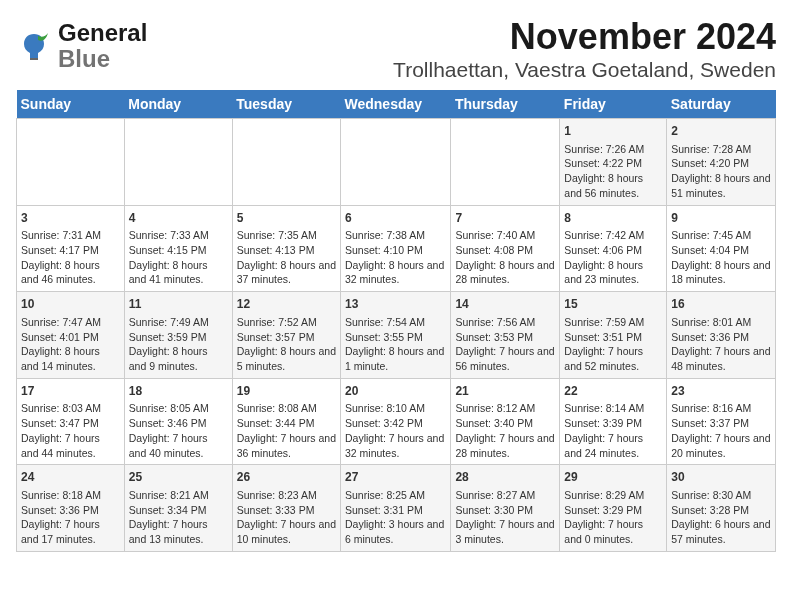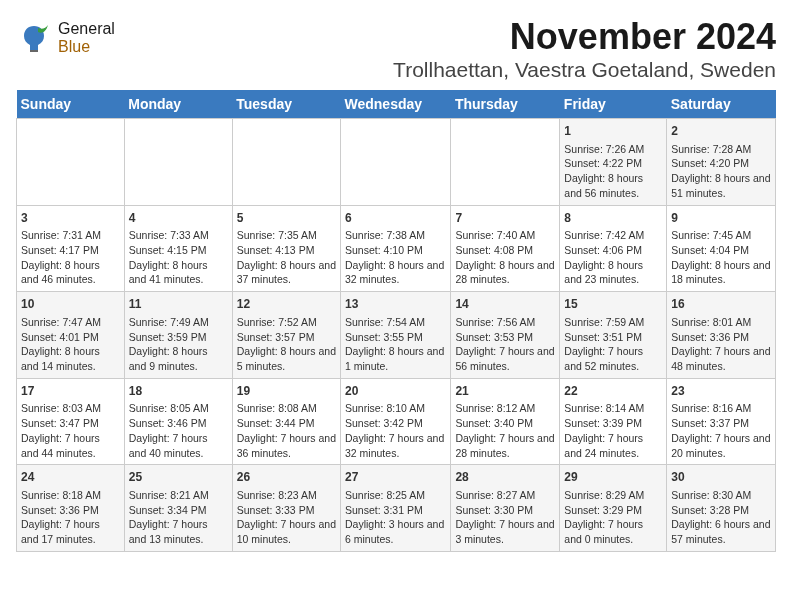--- a/index.html
+++ b/index.html
@@ -15,22 +15,22 @@
       align-items: flex-start;
       justify-content: space-between;
       margin-bottom: 8px;
     }
     .logo {
       display: flex;
       align-items: center;
       margin-top: 4px;
     }
     .logo-text {
-      font-size: 16px;
-      font-weight: normal;
+      font-size: 24px;
+      font-weight: bold;
       color: #1a1a1a;
       line-height: 1.1;
     }
     .logo-icon {
       width: 36px;
       height: 36px;
       margin-right: 6px;
     }
     .title-block {
       text-align: right;
@@ -90,21 +90,21 @@
 <div class="header">
   <div class="logo">
     <svg class="logo-icon" viewBox="0 0 36 36" xmlns="http://www.w3.org/2000/svg">
       <rect width="36" height="36" fill="white"></rect>
       <path d="M18 6 C12 6 8 10 8 16 C8 20 10 23 14 25 L14 30 L22 30 L22 25 C26 23 28 20 28 16 C28 10 24 6 18 6Z" fill="#3a7abf"></path>
       <path d="M22 8 C26 10 30 8 32 5 C30 12 26 14 22 12Z" fill="#3a9e3e"></path>
       <rect x="14" y="30" width="8" height="2" fill="#666"></rect>
     </svg>
     <div>
       <div class="logo-text" style="color:#1a1a1a">General</div>
-      <div class="logo-text" style="color:#a16207">Blue</div>
+      <div class="logo-text" style="color:#737373">Blue</div>
     </div>
   </div>
   <div class="title-block">
     <h1>November 2024</h1>
     <h2>Trollhaettan, Vaestra Goetaland, Sweden</h2>
   </div>
 </div>
 
 <table>
   <thead>

